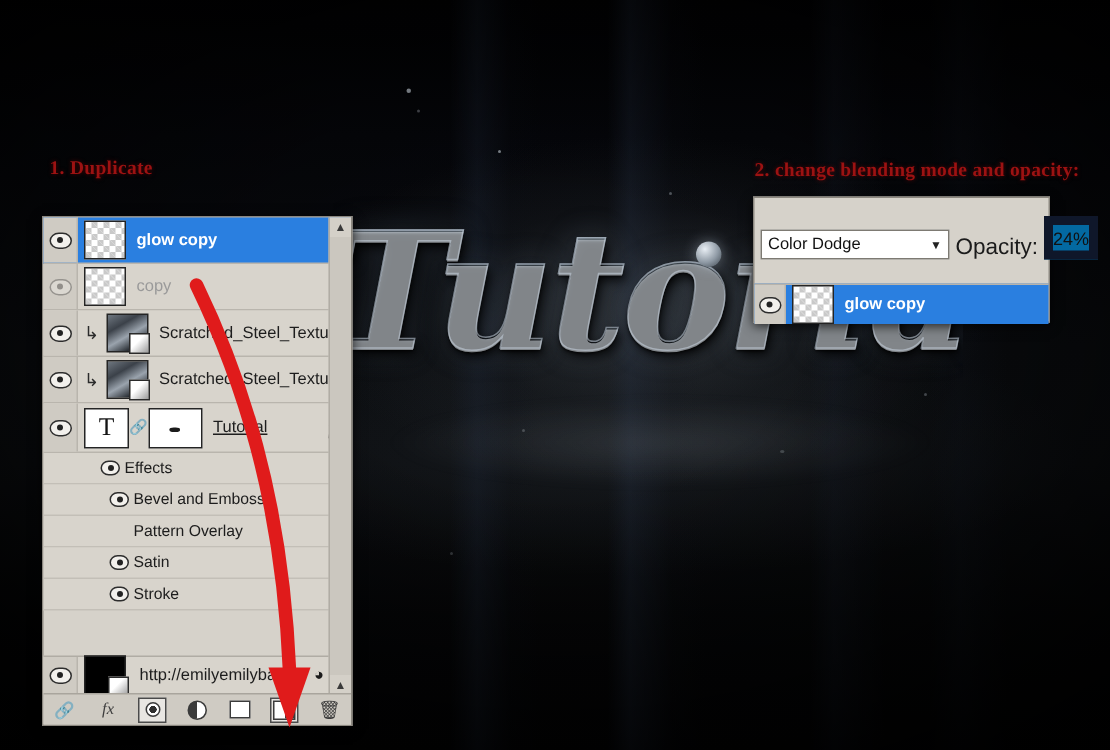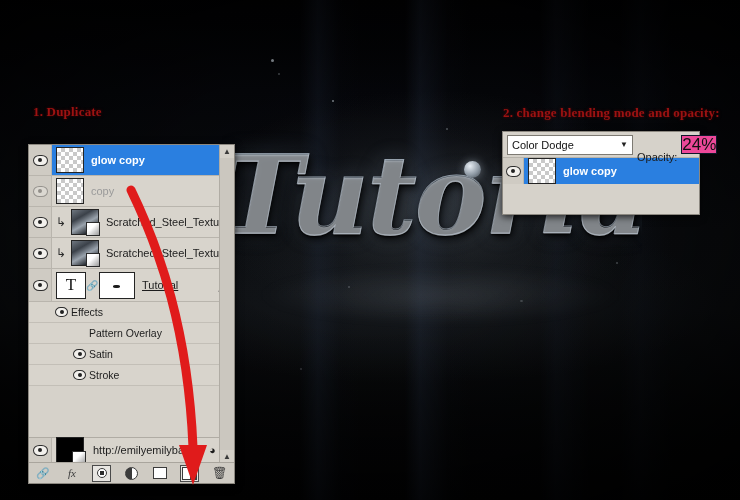--- a/index.html
+++ b/index.html
@@ -159,21 +159,21 @@
     margin-right:6px;color:#1b1b1b;
   }
   
   .erow{
     height:20px;display:flex;align-items:center;
     border-bottom:1px solid #c3bfb7;background:#d8d4cc;
   }
   .erow .eyecol{border-right:none;background:transparent;width:20px;flex:0 0 20px;}
   .erow .eye{width:11px;height:8px;}
   .erow .elabel{font-size:10.5px;color:#1d1d1d;}
-  .indent1{padding-left:22px;}
+  .indent1{padding-left:34px;}
   .indent2{padding-left:40px;}
   .scrollcol{
     position:absolute;right:0;top:0;width:14px;height:100%;
     background:#cbc7bf;border-left:1px solid #b0aca4;
   }
   .sarr{
     width:14px;height:13px;display:flex;align-items:center;justify-content:center;
     font-size:8px;color:#3a3a3a;background:#d4d0c8;
   }
   .sarr.bot{position:absolute;bottom:0;}
@@ -193,31 +193,31 @@
   }
   .circleicon.half{background:linear-gradient(90deg,#3b3b3b 50%,#fff 50%);}
   .circleicon.fill{background:radial-gradient(circle,#2e2e2e 42%,#fff 44%);}
   .sqicon{width:12px;height:10px;border:1.4px solid #3b3b3b;background:#fff;}
   .sqicon.page{border-top-width:1.4px;position:relative;}
   .newlayer{width:13px;height:11px;border:1.4px solid #3b3b3b;background:#fff;position:relative;}
   .newlayer:after{content:"";position:absolute;right:0;bottom:0;width:6px;height:5px;background:#3b3b3b;}
   .trash{font-size:12px;color:#3b3b3b;}
   
   #blend{left:502px;top:131px;width:196px;height:82px;background:#d6d2ca;border:1px solid #8c8880;}
-  .brow{display:flex;align-items:center;height:25px;padding:0 4px;gap:4px;}
+  .brow{display:flex;align-items:flex-end;height:25px;padding:16px 4px;gap:4px;}
   .select{
     flex:0 0 116px;height:18px;background:#fff;border:1px solid #7d7a73;
     display:flex;align-items:center;justify-content:space-between;padding:0 4px;
     font-size:11px;color:#111;
   }
   .caret{font-size:8px;color:#222;}
-  .blab{font-size:11px;color:#1b1b1b;white-space:nowrap;margin-top:25px;}
+  .blab{font-size:15px;color:#1b1b1b;white-space:nowrap;margin-top:25px;}
   .bval{
-    width:42px;height:17px;background:#ec4899;border:1px solid #0f172a;
-    display:flex;align-items:center;justify-content:center;font-size:17px;color:#111;
+    width:42px;height:17px;background:#0369a1;border:6px solid #0f172a;
+    display:flex;align-items:center;justify-content:center;font-size:12px;color:#111;
   }
   .lockrow{height:22px;display:flex;align-items:center;padding:0 5px;gap:6px;border-top:1px solid #c0bcb4;}
   .lkicon{width:12px;height:12px;display:flex;align-items:center;justify-content:center;font-size:11px;color:#2a2a2a;}
   .lkcheck{
     width:11px;height:11px;border:1px solid #333;
     background-image:
       linear-gradient(45deg,#bdbdbd 25%,transparent 25%,transparent 75%,#bdbdbd 75%),
       linear-gradient(45deg,#bdbdbd 25%,transparent 25%,transparent 75%,#bdbdbd 75%);
     background-size:6px 6px;background-position:0 0,3px 3px;background-color:#fff;
   }
@@ -301,20 +301,26 @@
   </div>
 
   <div class="erow indent1">
     <div class="eyecol">
         <div class="eye"></div>
       </div>
     <div class="elabel">Effects</div>
   </div>
 
   <div class="erow indent2">
+    <div class="eyecol">
+        <div class="eye"></div>
+      </div>
+    <div class="elabel">Bevel and Emboss</div>
+  </div>
+  <div class="erow indent2">
     <div class="eyecol"></div>
     <div class="elabel">Pattern Overlay</div>
   </div>
   <div class="erow indent2">
     <div class="eyecol">
         <div class="eye"></div>
       </div>
     <div class="elabel">Satin</div>
   </div>
   <div class="erow indent2">

